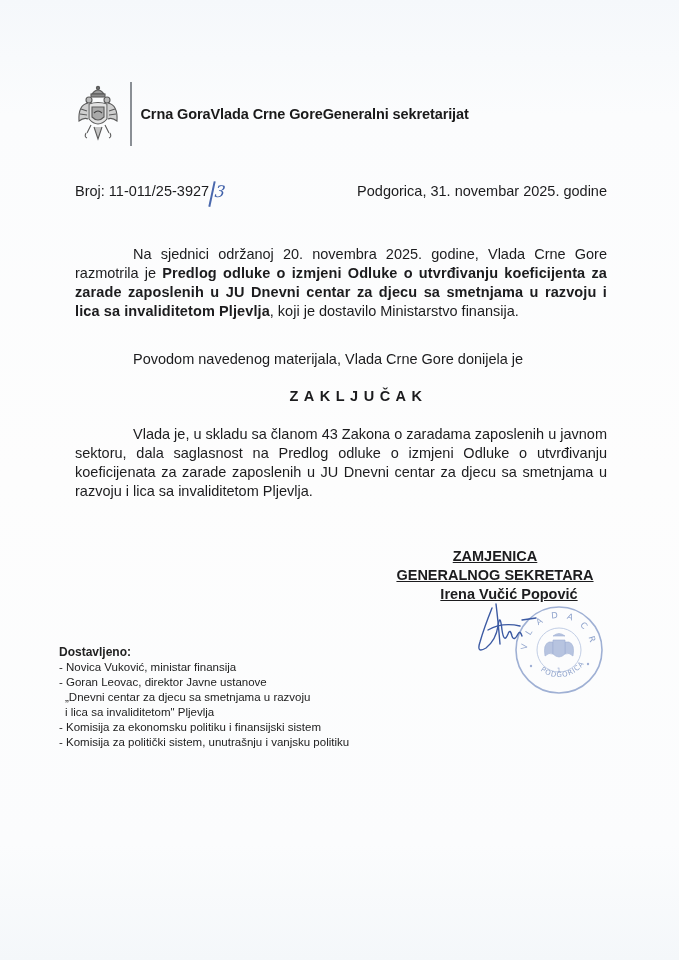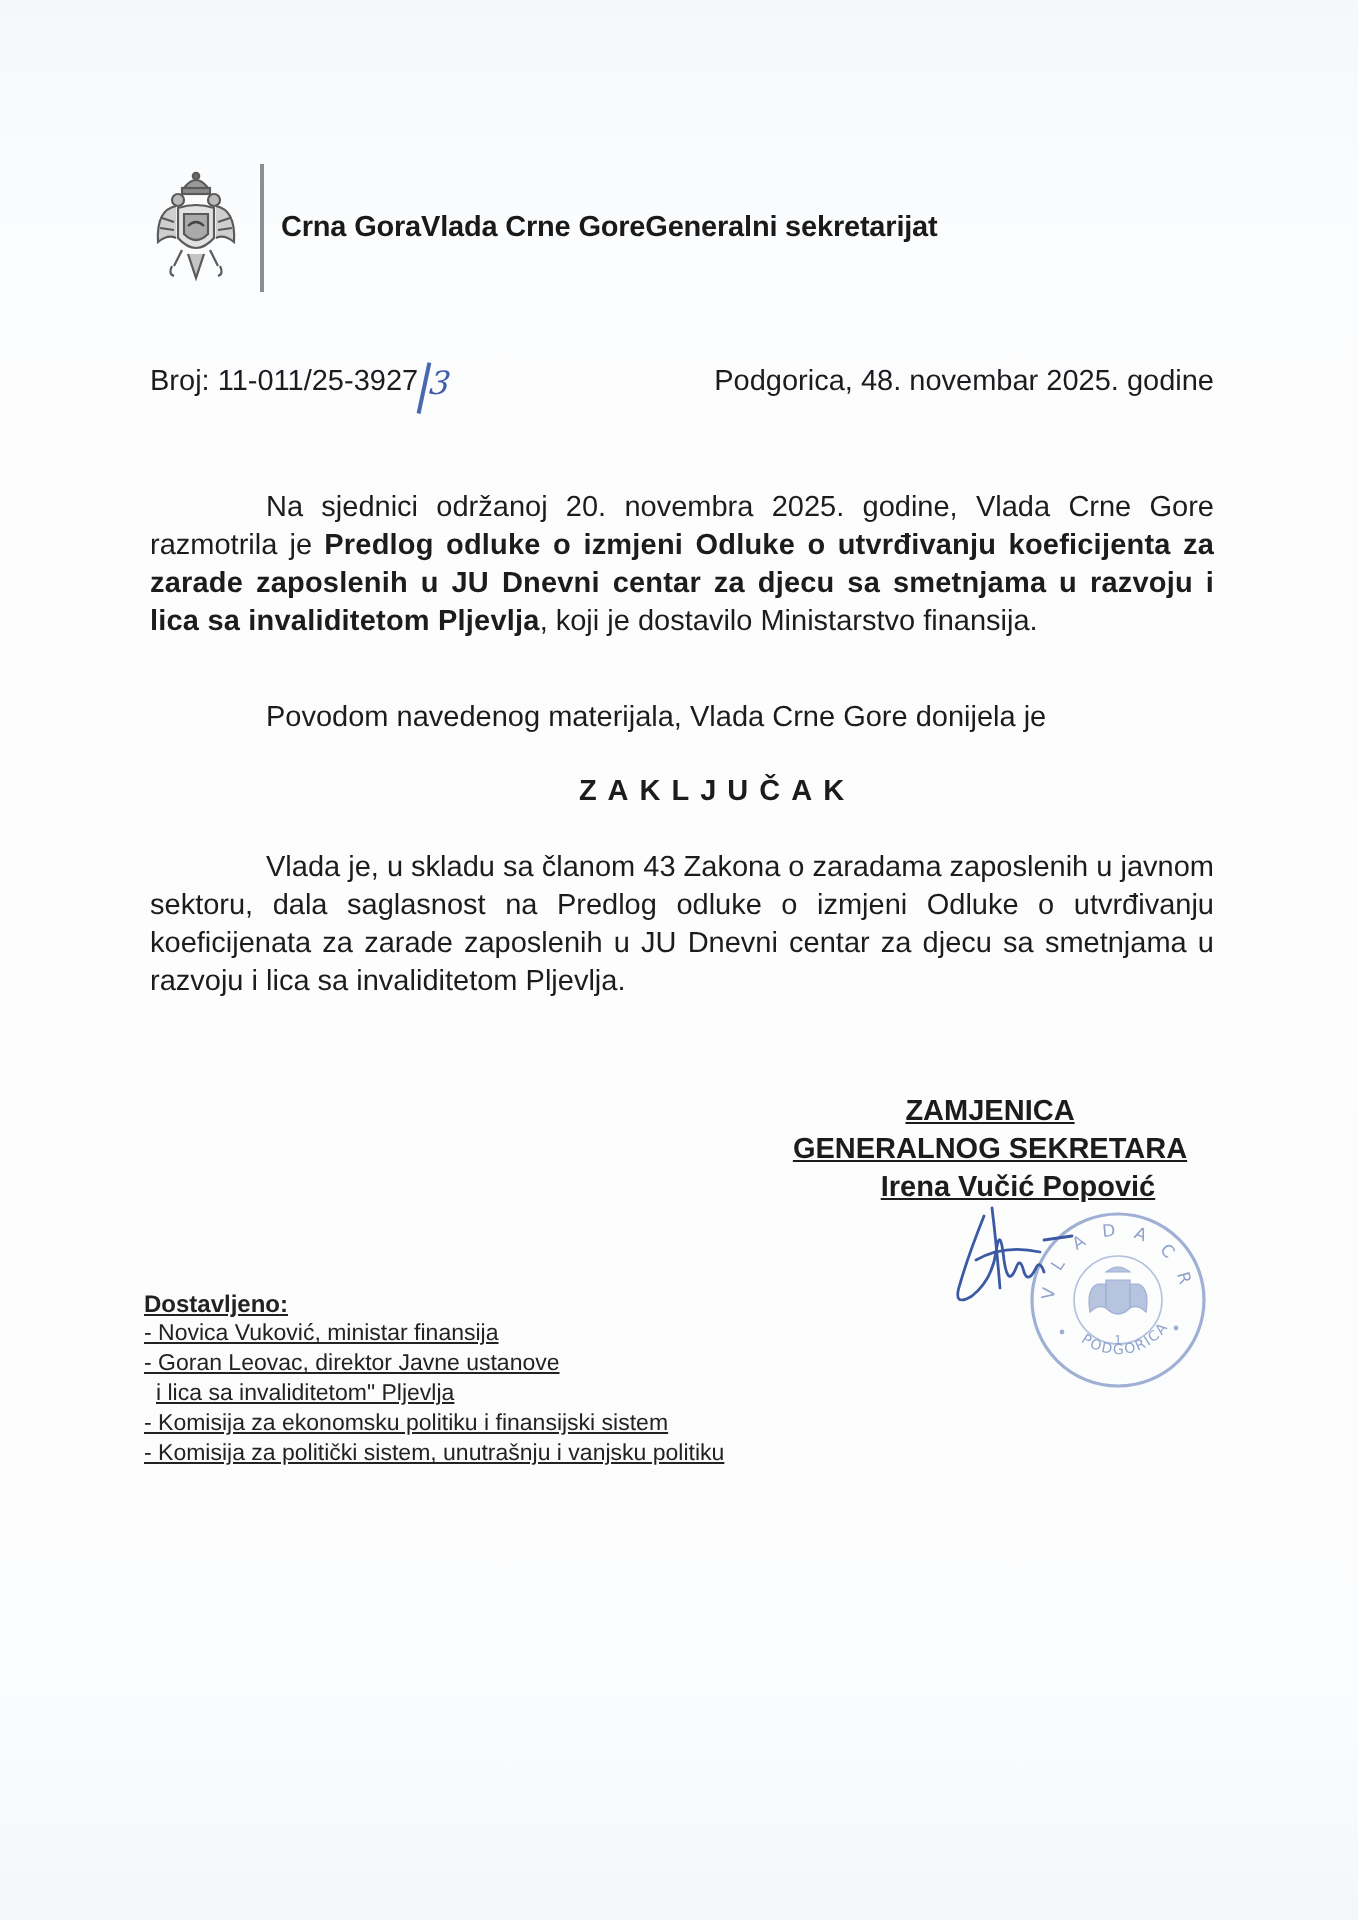--- a/index.html
+++ b/index.html
@@ -76,22 +76,22 @@
     }
     .sig .name { padding-left: 28px; }
     .stamp {
       position: absolute; left: 513px; top: 604px; width: 92px; height: 92px;
     }
     .signature {
       position: absolute; left: 462px; top: 600px; width: 90px; height: 60px;
     }
     
     .dist {
-      position: absolute; left: 72px; top: 645px;
-      font-size: 11.5px; line-height: 15px; color: #222; text-decoration: underline;
+      position: absolute; left: 59px; top: 645px;
+      font-size: 11.5px; line-height: 15px; color: #222;
     }
     .dist .title { font-weight: bold; font-size: 12px; }
     .dist .cont { padding-left: 6px; }
   </style>
 </head>
 <body>
 
 <div class="page">
 
   <div class="letterhead">
@@ -128,21 +128,21 @@
       <div class="lh-line">Generalni sekretarijat</div>
     </div>
   </div>
 
   <div class="refline">
     <div class="ref-num">
       <span>Broj: 11-011/25-3927</span>
       <span class="ref-slash"></span>
       <span class="ref-hand">3</span>
     </div>
-    <div>Podgorica, 48. novembar 2025. godine</div>
+    <div>Podgorica, 31. novembar 2025. godine</div>
   </div>
 
   <div class="body-block para1">
     <span class="indent"></span><span>Na sjednici održanoj 20. novembra 2025. godine, Vlada Crne Gore razmotrila je </span><span class="b">Predlog odluke o izmjeni Odluke o utvrđivanju koeficijenta za zarade zaposlenih u JU Dnevni centar za djecu sa smetnjama u razvoju i lica sa invaliditetom Pljevlja</span><span>, koji je dostavilo Ministarstvo finansija.</span>
   </div>
 
   <div class="body-block para2">
     <span class="indent"></span><span>Povodom navedenog materijala, Vlada Crne Gore donijela je</span>
   </div>
 
@@ -188,18 +188,19 @@
       <path d="M26 30 Q40 22 58 26"></path>
       <path d="M34 4 Q36 20 38 44"></path>
       <path d="M60 20 L74 18"></path>
     </g>
   </svg>
 
   <div class="dist">
     <div class="title">Dostavljeno:</div>
     <div>- Novica Vuković, ministar finansija</div>
     <div>- Goran Leovac, direktor Javne ustanove</div>
+    <div class="cont">„Dnevni centar za djecu sa smetnjama u razvoju</div>
     <div class="cont">i lica sa invaliditetom" Pljevlja</div>
     <div>- Komisija za ekonomsku politiku i finansijski sistem</div>
     <div>- Komisija za politički sistem, unutrašnju i vanjsku politiku</div>
   </div>
 
 </div>
 
 </body></html>

